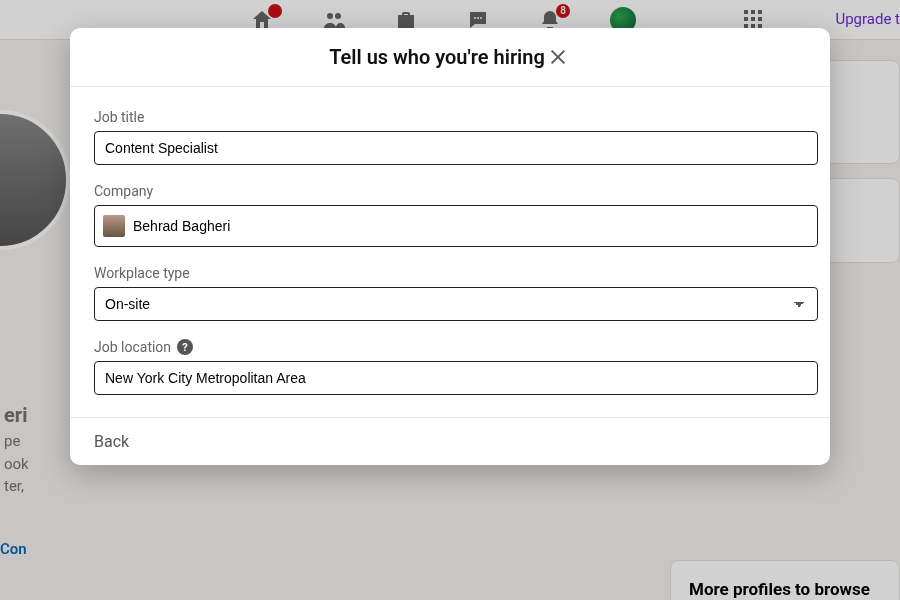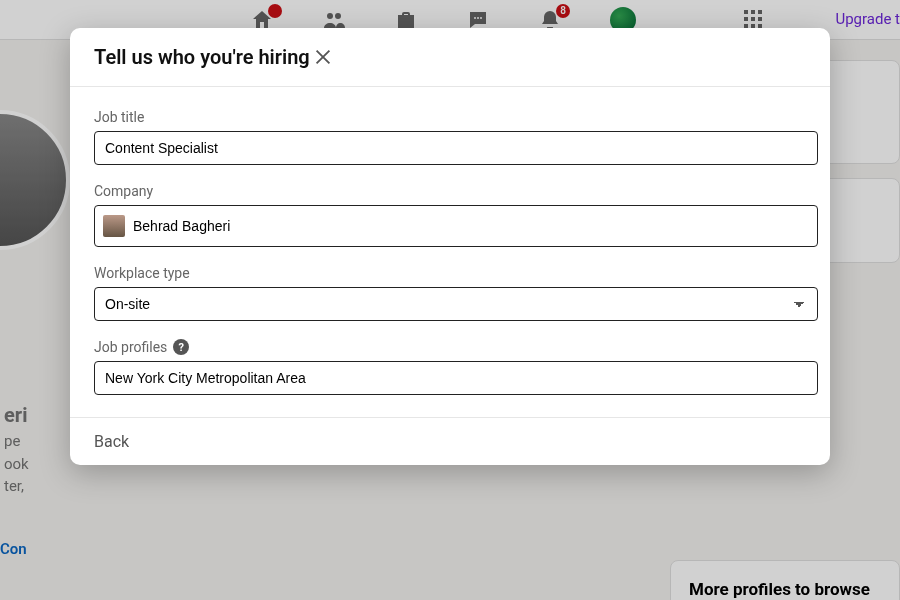--- a/index.html
+++ b/index.html
@@ -31,21 +31,21 @@
   .side-title{ font-size:18px; font-weight:700; margin-bottom:14px;}
   .green-pill{ display:inline-block; padding:8px 18px; border-radius:20px; background:#01754f; color:#fff; font-weight:600;}
   .oth-pill{ display:inline-block; padding:7px 18px; border-radius:20px; border:1px solid #666; color:#444; font-weight:600; margin-left:10px;}
   .url-txt{ color:#666; font-size:14px; margin-top:6px;}
   .browse-card{ position:absolute; right:0; top:560px; width:230px; background:#fff; border:1px solid #e0e0e0; border-radius:8px; padding:18px;}
   .browse-title{font-size:17px; font-weight:700;}
 
   
   .overlay { position:absolute; inset:0; background:rgba(0,0,0,0.18); display:flex; align-items:flex-start; justify-content:center; }
   .modal { margin-top:28px; width:760px; background:#fff; border-radius:10px; box-shadow:0 8px 30px rgba(0,0,0,.25); display:flex; flex-direction:column; max-height:500px;}
-  .modal-head { display:flex; align-items:center; justify-content:flex-start; padding:16px 24px; border-bottom:1px solid #e6e6e6;}
+  .modal-head { display:flex; align-items:center; justify-content:center; padding:16px 24px; border-bottom:1px solid #e6e6e6;}
   .modal-title { font-size:20px; font-weight:600; color:#111;}
   .close-x { width:26px; height:26px; display:flex; align-items:center; justify-content:center; cursor:pointer; color:#555;}
   .close-x svg{width:22px;height:22px;stroke:#555;stroke-width:2;fill:none;}
 
   .modal-body { padding:12px 12px 4px 24px; overflow-y:auto; position:relative;}
   .modal-body::-webkit-scrollbar{width:10px;}
   .modal-body::-webkit-scrollbar-thumb{background:#c0c0c0;border-radius:5px;}
   .field { margin: 10px 0 18px 0;}
   .field-label { font-size:14px; color:#666; margin-bottom:6px; display:flex; align-items:center; gap:6px;}
   .help-dot{ width:16px;height:16px;border-radius:50%;background:#555;color:#fff;font-size:11px;display:inline-flex;align-items:center;justify-content:center;font-weight:700;}
@@ -178,21 +178,21 @@
 
       <div class="field">
         <div class="field-label">Workplace type</div>
         <select class="tinput tselect">
           <option>On-site</option>
         </select>
       </div>
 
       <div class="field">
         <div class="field-label">
-          <span>Job profiles</span>
+          <span>Job location</span>
           <span class="help-dot">?</span>
         </div>
         <input class="tinput" value="New York City Metropolitan Area" style="">
       </div>
 
     </div>
 
     <div class="modal-foot">
       <span class="back-btn">Back</span>
     </div>

